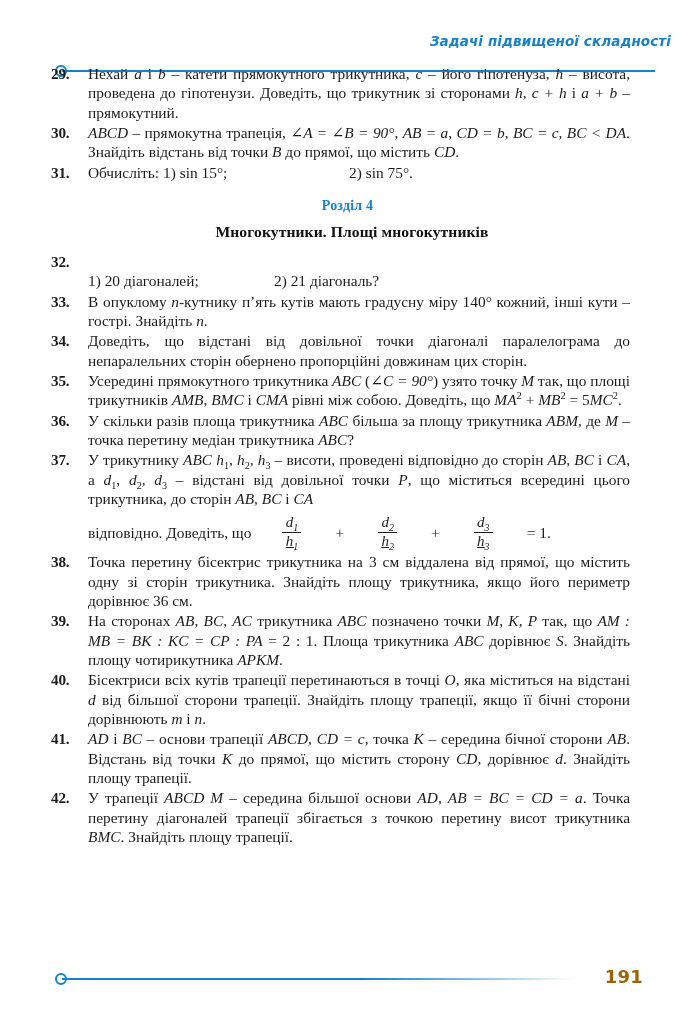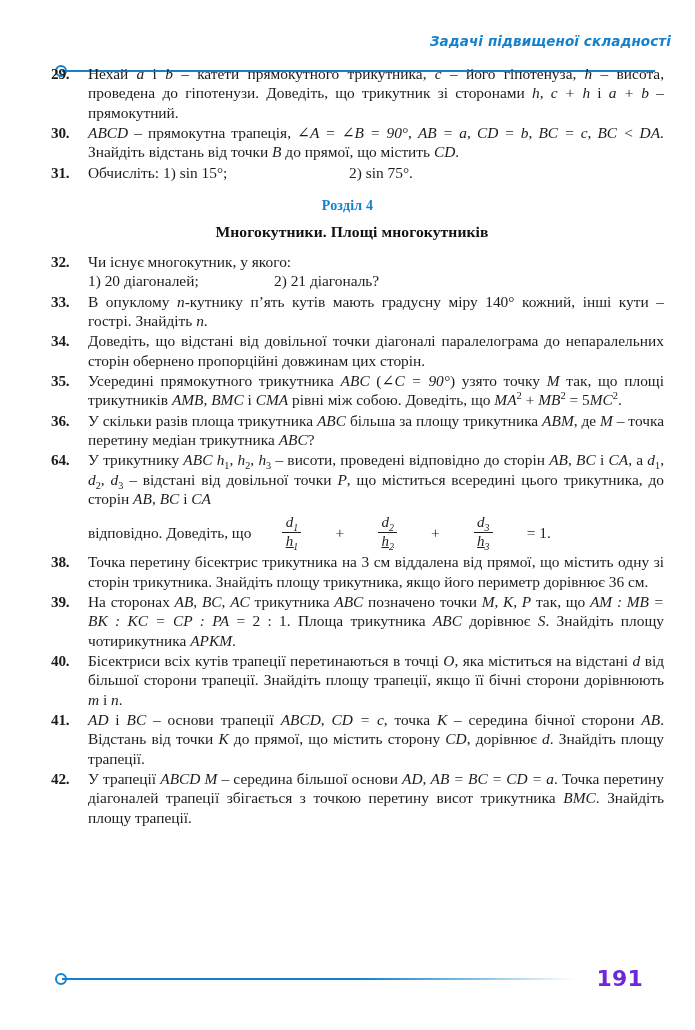--- a/index.html
+++ b/index.html
@@ -68,21 +68,21 @@
   .content {
     position: absolute;
     top: 64px;
     left: 0;
     width: 695px;
   }
 
   .problem {
     position: relative;
     padding-left: 88px;
-    padding-right: 31px;
+    padding-right: 65px;
     margin-bottom: 1px;
     font-size: 15.4px;
     line-height: 1.255;
     text-align: justify;
     text-justify: inter-word;
     hyphens: none;
   }
   .problem .num {
     position: absolute;
     left: 51px;
@@ -208,22 +208,22 @@
     border: 2.2px solid #1581cc;
     border-radius: 50%;
     background: #ffffff;
   }
   .page-number {
     position: absolute;
     right: 52px;
     top: 0px;
     font-family: "DejaVu Sans", "Liberation Sans", sans-serif;
     font-weight: bold;
-    font-size: 22px;
-    color: #6d28d9;
+    font-size: 18px;
+    color: #a16207;
     letter-spacing: 0.2px;
   }
 </style>
 </head>
 <body>
 
 <div class="page-header">
   <div class="header-title">Задачі підвищеної складності</div>
   <div class="header-rule-wrap">
     <div class="header-dot"></div>
@@ -248,21 +248,21 @@
     <span class="body"><span>Обчисліть:</span>&nbsp;<span class="sub-a">1) sin 15°;</span><span>2) sin 75°.</span></span>
   </div>
 
   <div class="section-head">
     <span class="section-label">Розділ 4</span>
   </div>
   <div class="section-title">Многокутники. Площі многокутників</div>
 
   <div class="problem compact">
     <span class="num">32.</span>
-    <span class="body"><span>Чи існує многокутник, у якого:</span><br><span class="sub-a">1) 20 діагоналей;</span><span>2) 21 діагональ?</span></span>
+    <span class="body"><br><span class="sub-a">1) 20 діагоналей;</span><span>2) 21 діагональ?</span></span>
   </div>
 
   <div class="problem">
     <span class="num">33.</span>
     <span class="body"><span>В опуклому </span><i>n</i><span>-кутнику п’ять кутів мають градусну міру 140° кожний, інші кути – гострі. Знайдіть </span><i>n</i><span>.</span></span>
   </div>
 
   <div class="problem">
     <span class="num">34.</span>
     <span class="body">Доведіть, що відстані від довільної точки діагоналі паралелограма до непаралельних сторін обернено пропорційні довжинам цих сторін.</span>
@@ -272,21 +272,21 @@
     <span class="num">35.</span>
     <span class="body"><span>Усередині прямокутного трикутника </span><i>ABC</i><span> (</span><i>∠C = 90°</i><span>) узято точку </span><i>M</i><span> так, що площі трикутників </span><i>AMB</i><span>, </span><i>BMC</i><span> і </span><i>CMA</i><span> рівні між собою. Доведіть, що </span><i>MA</i><sup>2</sup><span> + </span><i>MB</i><sup>2</sup><span> = 5</span><i>MC</i><sup>2</sup><span>.</span></span>
   </div>
 
   <div class="problem">
     <span class="num">36.</span>
     <span class="body"><span>У скільки разів площа трикутника </span><i>ABC</i><span> більша за площу трикутника </span><i>ABM</i><span>, де </span><i>M</i><span> – точка перетину медіан трикутника </span><i>ABC</i><span>?</span></span>
   </div>
 
   <div class="problem">
-    <span class="num">64.</span>
+    <span class="num">37.</span>
     <span class="body"><span>У трикутнику </span><i>ABC</i>&nbsp;<i>h</i><sub>1</sub><span>, </span><i>h</i><sub>2</sub><span>, </span><i>h</i><sub>3</sub><span> – висоти, проведені відповідно до сторін </span><i>AB</i><span>, </span><i>BC</i><span> і </span><i>CA</i><span>, а </span><i>d</i><sub>1</sub><span>, </span><i>d</i><sub>2</sub><span>, </span><i>d</i><sub>3</sub><span> – відстані від довільної точки </span><i>P</i><span>, що міститься всередині цього трикутника, до сторін </span><i>AB</i><span>, </span><i>BC</i><span> і </span><i>CA</i></span>
     <div class="formula-line">
       <span>відповідно. Доведіть, що</span>
       <span class="frac">
         <span class="fnum"><i>d</i><sub>1</sub></span>
         <span class="fbar"></span>
         <span class="fden"><i>h</i><sub>1</sub></span>
       </span>
       <span class="op">+</span>
       <span class="frac">

